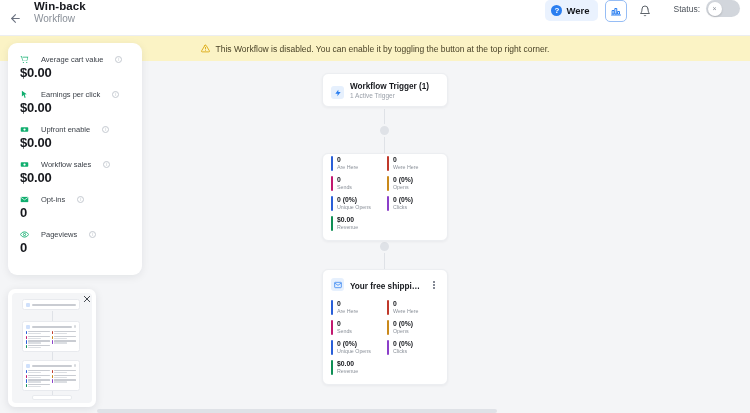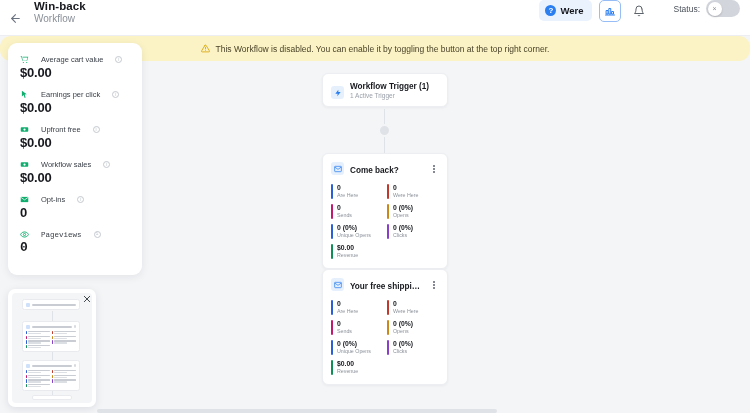--- a/index.html
+++ b/index.html
@@ -48,41 +48,41 @@
     display: flex; align-items: center; justify-content: center;
     border-radius: 5px;
   }
   .icon-btn.active { border: 1.2px solid #96bdf5; background: #fff; }
   .settings-btn {
     margin-left: 7px; height: 22px; padding: 0 9px;
     background: #fff; border: 1px solid #e6e8ec; border-radius: 5px;
     display: flex; align-items: center;
     font-size: 9.5px; font-weight: bold; color: #16181d;
   }
-  .status-wrap { display: flex; align-items: center; gap: 6px; margin-left: 24px; margin-right: 10px; }
+  .status-wrap { display: flex; align-items: center; gap: 6px; margin-left: 18px; margin-right: 10px; }
   .status-label { font-size: 8.5px; color: #4b5159; font-weight: normal; }
   .toggle {
     width: 34px; height: 17px; border-radius: 9px;
     background: #d2d6dc; position: relative;
   }
   .toggle-knob {
     position: absolute; top: 1.5px; left: 1.5px;
     width: 14px; height: 14px; border-radius: 50%;
     background: #fff;
     display: flex; align-items: center; justify-content: center;
     font-size: 7px; color: #8a9099; line-height: 1;
     box-shadow: 0 1px 2px rgba(0,0,0,0.18);
   }
 
   
   .banner {
     position: absolute; top: 36px; left: 0; width: 750px; height: 25px;
     background: #fbf3c5;
     display: flex; align-items: center; justify-content: center;
-    gap: 6px; z-index: 15; border-radius: 11px;
+    gap: 6px; z-index: 15;
   }
   .banner-icon { color: #d9a300; font-size: 9px; line-height: 1; display: flex; }
   .banner-text { font-size: 8.5px; color: #4a4328; }
 
   
   .canvas {
     position: absolute; top: 61px; left: 0; width: 750px; height: 352px;
     background: #f4f5f7; overflow: hidden;
   }
 
@@ -137,21 +137,21 @@
   
   .stats-panel {
     position: absolute; top: 43px; left: 8px;
     width: 134px; height: 232px;
     background: #fff; border-radius: 9px;
     box-shadow: 0 2px 8px rgba(16,24,40,0.08);
     padding: 12px 12px 8px 12px;
     z-index: 18;
   }
   .stat { margin-bottom: 10px; }
-  .stat:last-child { margin-bottom: 16px; font-family: Liberation Mono, monospace; }
+  .stat:last-child { margin-bottom: 16px; }
   .stat-head { display: flex; align-items: center; gap: 12px; }
   .stat-icon { width: 9px; height: 9px; color: #0fae6e; display: flex; align-items: center; justify-content: center; flex: 0 0 auto; }
   .stat-lbl { font-size: 7.5px; color: #3b4048; }
   .stat-info {
     width: 7px; height: 7px; border-radius: 50%;
     border: 0.9px solid #c4c9d0; color: #c4c9d0;
     font-size: 5px; line-height: 5px;
     display: flex; align-items: center; justify-content: center;
     flex: 0 0 auto;
   }
@@ -279,36 +279,20 @@
               </svg>
           </span>
           <span class="node-title-wrap">
             <span class="node-title" style="display:block;">Workflow Trigger (1)</span>
             <span class="node-sub" style="display:block;">1 Active Trigger</span>
           </span>
         </div>
       </div>
 
       <div class="node" style="top:80px;">
-        <div class="node-head">
-          <span class="node-icon">
-            <svg width="8" height="8" viewBox="0 0 24 24" fill="none" stroke="#2a7ef0" stroke-width="2.2">
-                <rect x="2" y="4" width="20" height="16" rx="2"></rect>
-                <polyline points="2 6 12 13 22 6"></polyline>
-              </svg>
-          </span>
-          <span class="node-title-wrap">
-            <span class="node-title" style="display:block;">Come back?</span>
-          </span>
-          <span class="node-menu">
-              <i></i>
-              <i></i>
-              <i></i>
-            </span>
-        </div>
         <div class="metrics">
           <div class="metric">
             <span class="metric-bar" style="background:#2a5fd8"></span>
             <span class="metric-body">
               <span class="metric-val">0</span>
               <span class="metric-lbl">Are Here</span>
             </span>
           </div>
           <div class="metric">
             <span class="metric-bar" style="background:#c0392b"></span>
@@ -459,21 +443,21 @@
     </div>
 
     <div class="stat">
       <div class="stat-head">
         <span class="stat-icon">
           <svg width="9" height="9" viewBox="0 0 24 24" fill="currentColor">
               <rect x="2" y="6" width="20" height="12" rx="2"></rect>
               <circle cx="12" cy="12" r="3" fill="#fff"></circle>
             </svg>
         </span>
-        <span class="stat-lbl">Upfront free</span>
+        <span class="stat-lbl">Upfront enable</span>
         <span class="stat-info">i</span>
       </div>
       <div class="stat-val">$0.00</div>
     </div>
 
     <div class="stat">
       <div class="stat-head">
         <span class="stat-icon">
           <svg width="9" height="9" viewBox="0 0 24 24" fill="currentColor">
               <rect x="2" y="6" width="20" height="12" rx="2"></rect>

